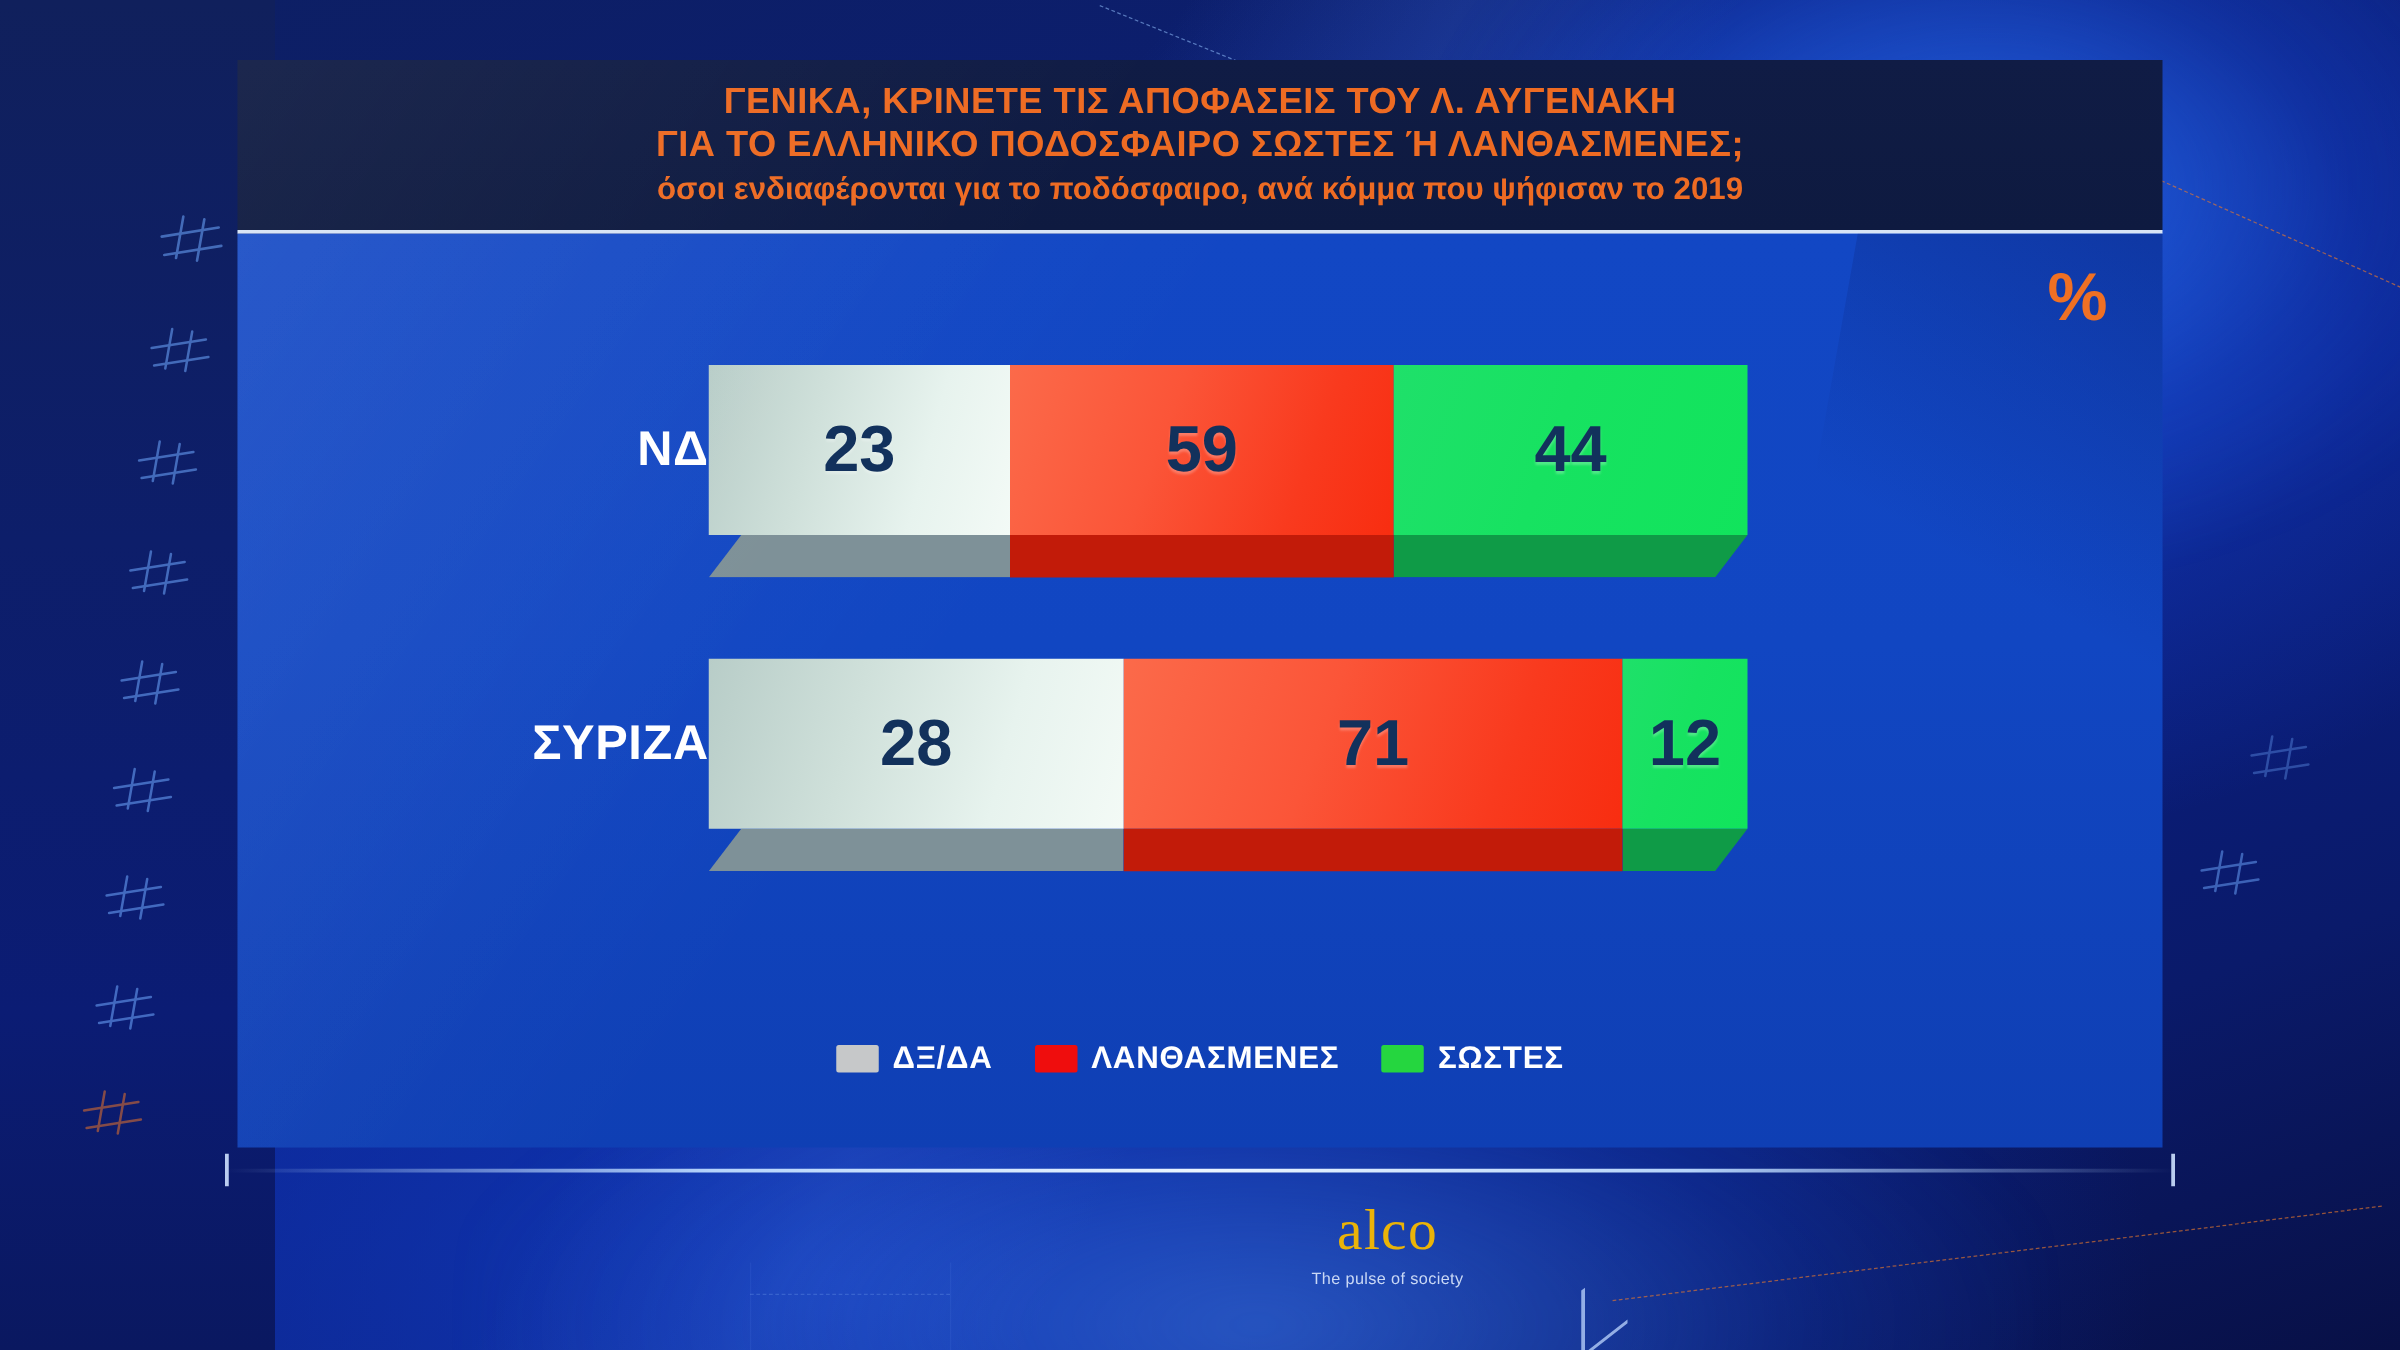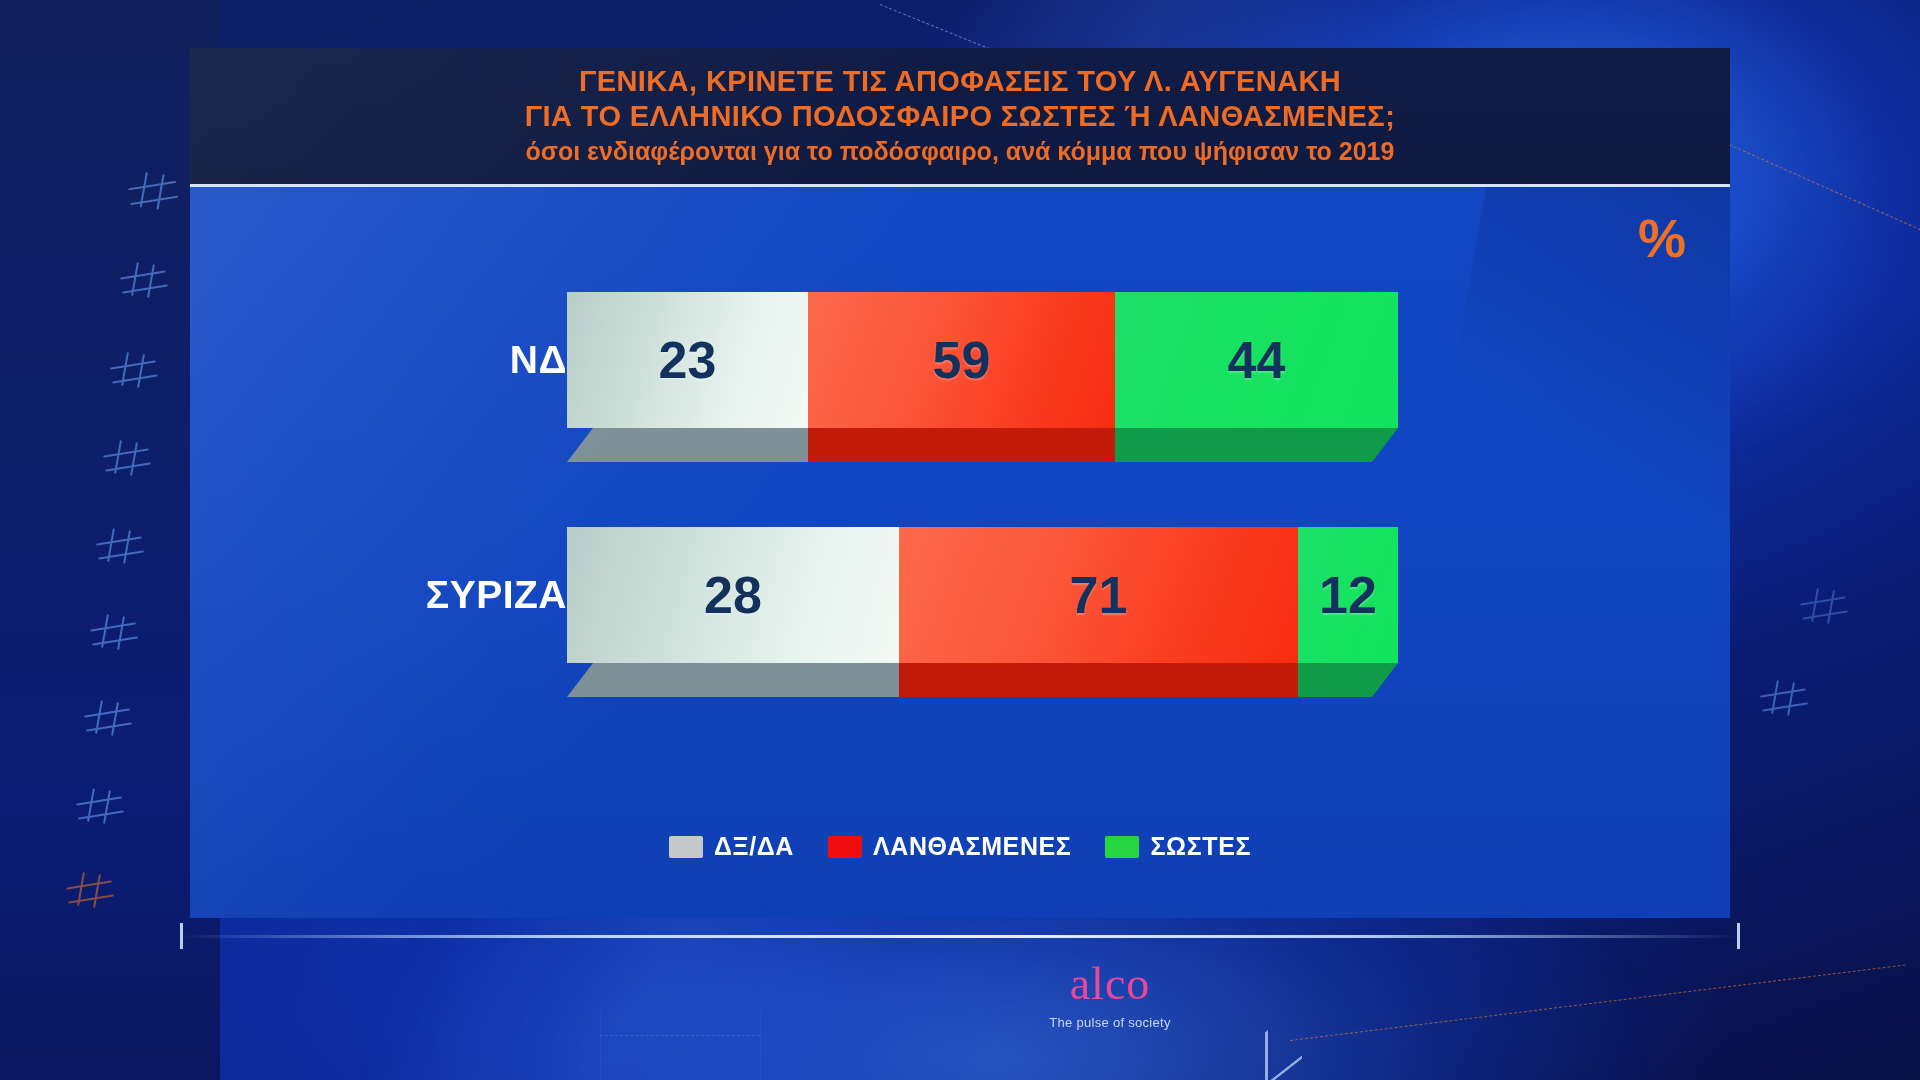--- a/index.html
+++ b/index.html
@@ -194,21 +194,21 @@
   .gl-n{width:26px;height:34px;position:relative;}
   .gl-n i{position:absolute;background:#e9f0ff;display:block;}
   .gl-n i:nth-child(1){left:0;top:0;width:3px;height:34px;}
   .gl-n i:nth-child(2){right:0;top:0;width:3px;height:34px;}
   .gl-n i:nth-child(3){left:11px;top:0;width:3px;height:36px;transform:rotate(-33deg);transform-origin:50% 0;}
   .beyond{
     color:#dbe6ff;font-size:17px;letter-spacing:9px;margin-top:13px;text-indent:9px;
   }
   .logo-alco{position:absolute;left:1010px;top:4px;text-align:center;width:200px;}
   .alco-word{
-    font-family:"Liberation Serif", serif;color:#ec4899;font-size:46px;line-height:50px;letter-spacing:1px;
+    font-family:"Liberation Serif", serif;color:#eab308;font-size:46px;line-height:50px;letter-spacing:1px;
   }
   .alco-tag{color:#c9d8f5;font-size:13px;letter-spacing:.3px;margin-top:6px;}
 </style>
 </head>
 <body>
 
 <div id="stage">
 
   <div class="bg-base"></div>
   <div class="bg-glow-tr"></div>

